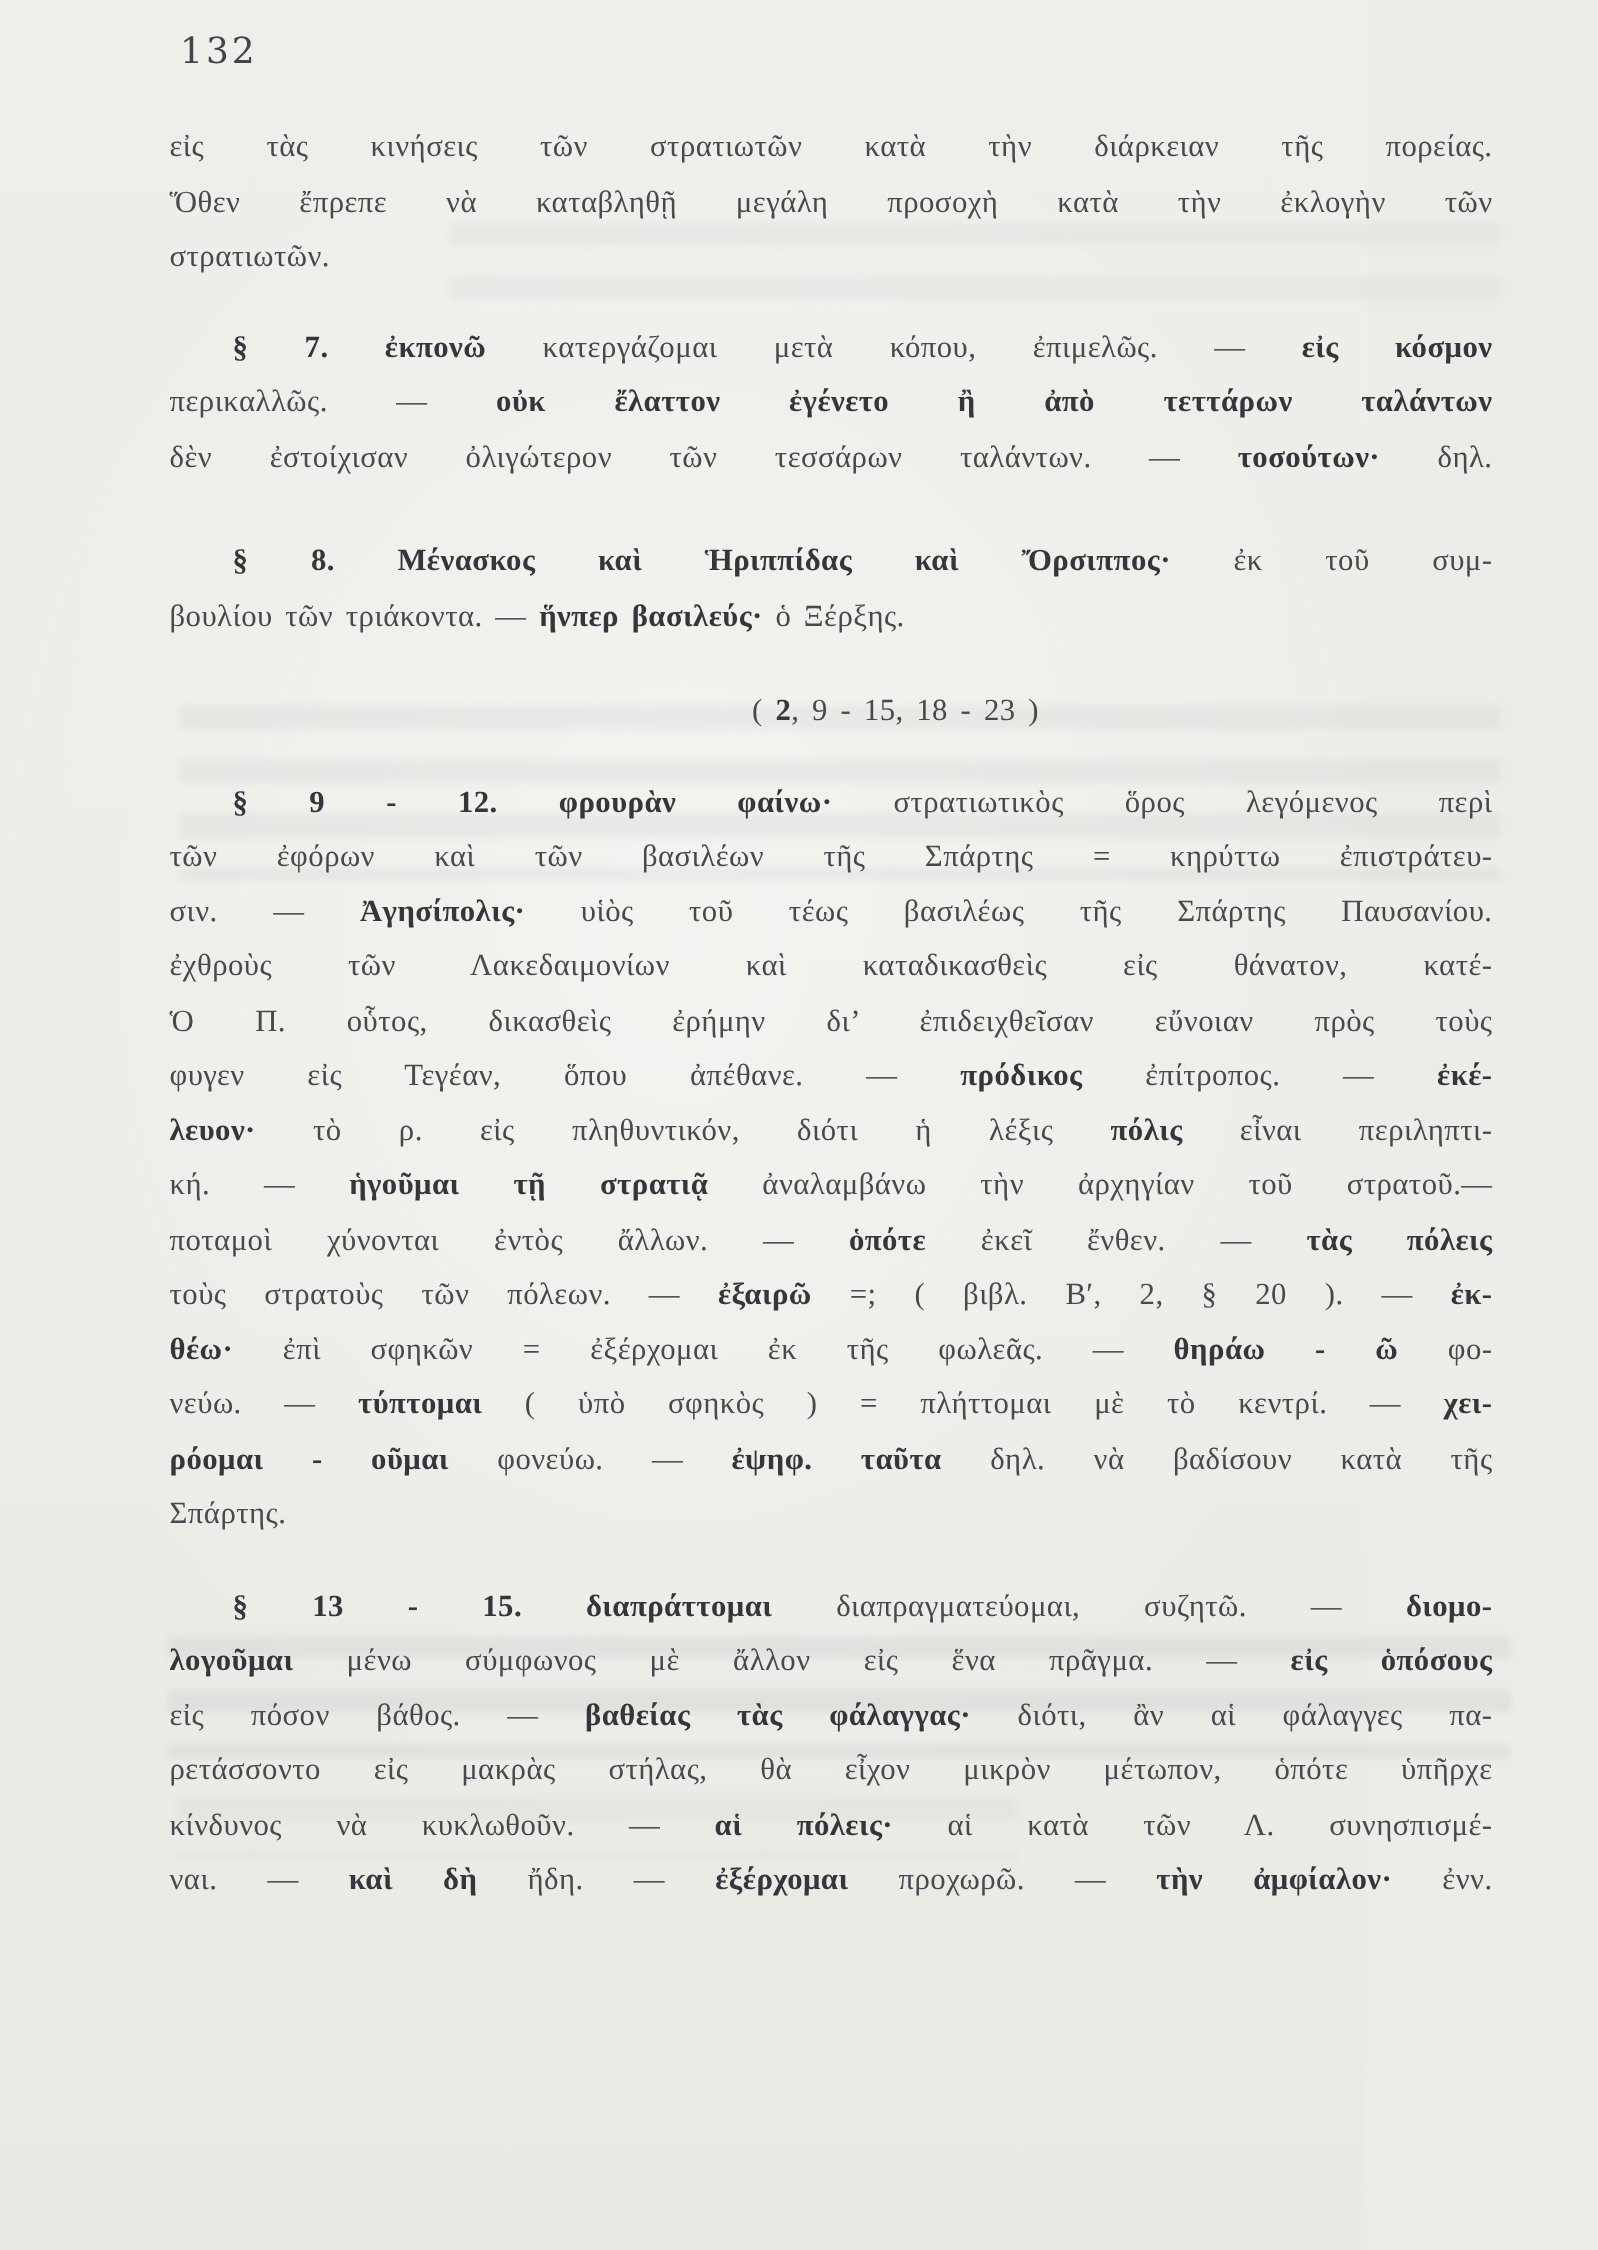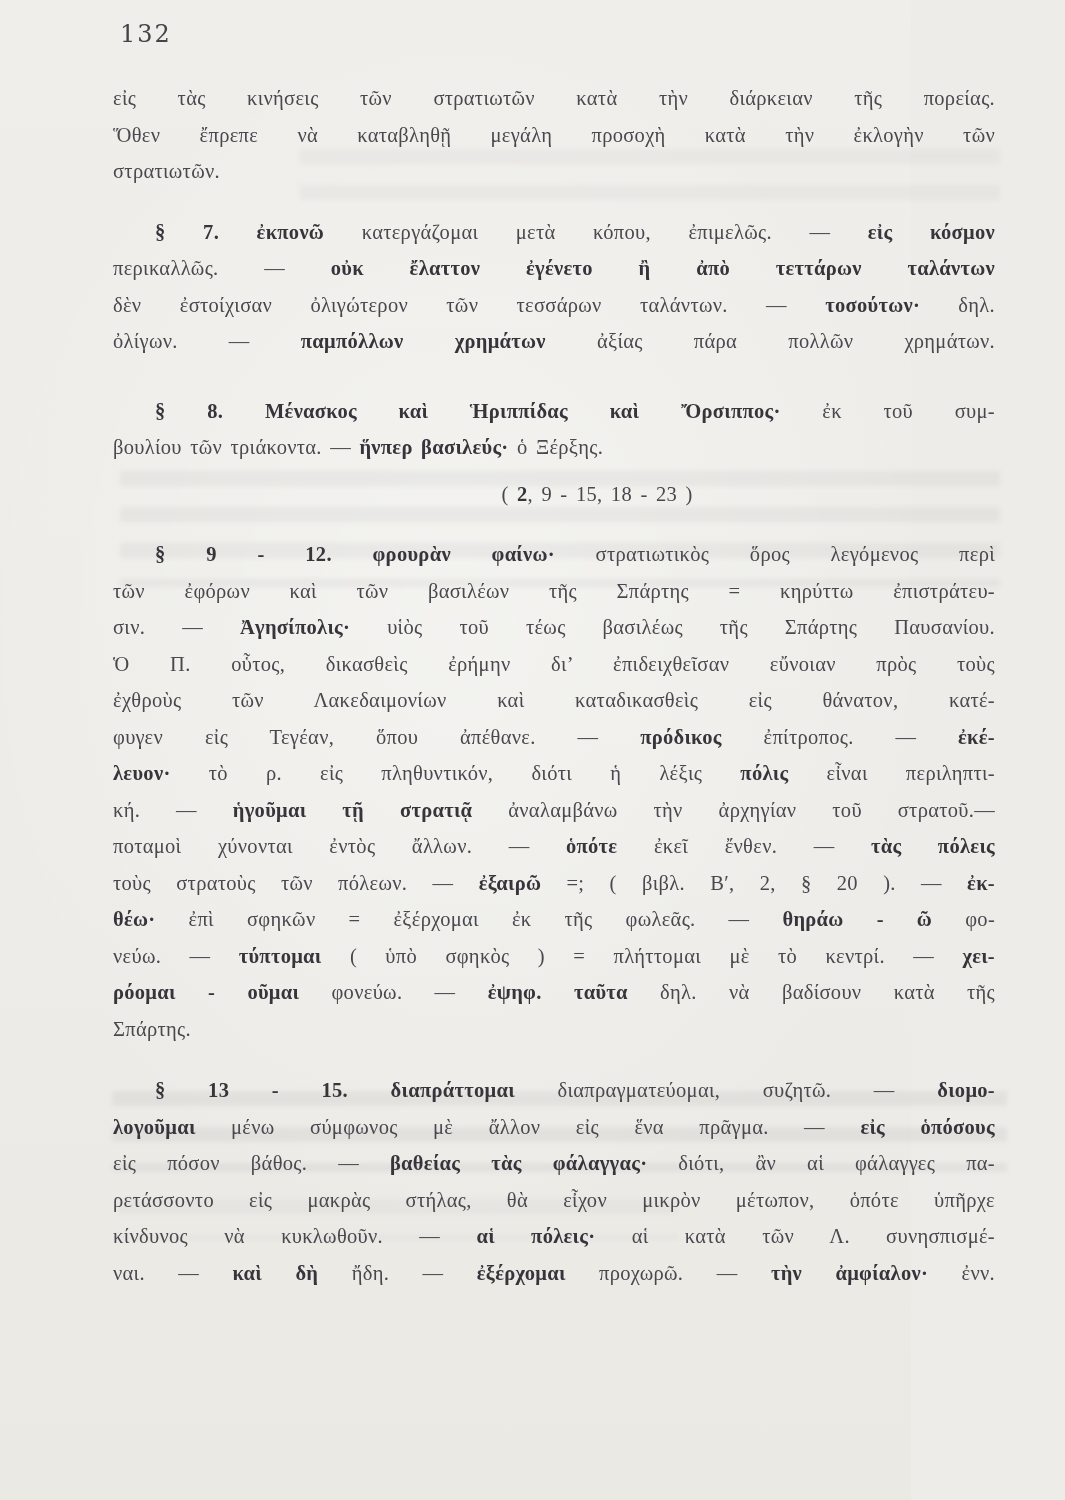--- a/index.html
+++ b/index.html
@@ -41,21 +41,21 @@
   }
   .text-block{
     position:absolute;left:113px;top:80px;width:882px;
     font-size:20.5px;line-height:36.5px;
     color:var(--ink);
     letter-spacing:.3px;word-spacing:3px;
   }
   .para{margin:0;}
   .para + .para{margin-top:24px;}
   .para.sec8{margin-top:33px;}
-  .para.center{margin-top:10px;padding-left:86px;}
+  .para.center{margin-top:27px;padding-left:86px;}
   .para.sec912{}
   .para.sec1315{margin-top:25px;}
   .line{text-align:justify;text-align-last:justify;font-family:Liberation Serif, serif;}
   .line.last{text-align-last:left;}
   .para.cont .line.last{text-align-last:justify;}
   .para.indent .line:first-child{text-indent:var(--indent);}
   .para.center .line{text-align:center;text-align-last:center;}
   .b{font-weight:bold;color:var(--ink-bold);}
   .r{color:var(--ink);}
 </style>
@@ -74,35 +74,34 @@
   <div class="text-block">
     <div class="para">
         <div class="line"><span class="r">εἰς τὰς κινήσεις τῶν στρατιωτῶν κατὰ τὴν διάρκειαν τῆς πορείας.</span></div>
         <div class="line"><span class="r">Ὅθεν ἔπρεπε νὰ καταβληθῇ μεγάλη προσοχὴ κατὰ τὴν ἐκλογὴν τῶν</span></div>
         <div class="line last"><span class="r">στρατιωτῶν.</span></div>
       </div>
     <div class="para indent cont">
         <div class="line"><span class="b">§ 7. ἐκπονῶ</span><span class="r"> κατεργάζομαι μετὰ κόπου, ἐπιμελῶς. — </span><span class="b">εἰς κόσμον</span></div>
         <div class="line"><span class="r">περικαλλῶς. — </span><span class="b">οὐκ ἔλαττον ἐγένετο ἢ ἀπὸ τεττάρων ταλάντων</span></div>
         <div class="line"><span class="r">δὲν ἐστοίχισαν ὀλιγώτερον τῶν τεσσάρων ταλάντων. — </span><span class="b">τοσούτων·</span><span class="r"> δηλ.</span></div>
-        <div class="line last"><span class="r">ὀλίγων. — </span><span class="b">παμπόλλων χρημάτων</span><span class="r"> ἀξίας πάρα πολλῶν χρημάτων.</span></div>
       </div>
     <div class="para indent sec8">
         <div class="line"><span class="b">§ 8. Μένασκος καὶ Ἡριππίδας καὶ Ὄρσιππος·</span><span class="r"> ἐκ τοῦ συμ-</span></div>
         <div class="line last"><span class="r">βουλίου τῶν τριάκοντα. — </span><span class="b">ἥνπερ βασιλεύς·</span><span class="r"> ὁ Ξέρξης.</span></div>
       </div>
     <div class="para center">
         <div class="line last"><span class="r">( </span><span class="b">2</span><span class="r">, 9 - 15, 18 - 23 )</span></div>
       </div>
     <div class="para indent sec912">
         <div class="line"><span class="b">§ 9 - 12. φρουρὰν φαίνω·</span><span class="r"> στρατιωτικὸς ὅρος λεγόμενος περὶ</span></div>
         <div class="line"><span class="r">τῶν ἐφόρων καὶ τῶν βασιλέων τῆς Σπάρτης = κηρύττω ἐπιστράτευ-</span></div>
         <div class="line"><span class="r">σιν. — </span><span class="b">Ἀγησίπολις·</span><span class="r"> υἱὸς τοῦ τέως βασιλέως τῆς Σπάρτης Παυσανίου.</span></div>
+        <div class="line"><span class="r">ἐχθροὺς τῶν Λακεδαιμονίων καὶ καταδικασθεὶς εἰς θάνατον, κατέ-</span></div>
         <div class="line"><span class="r">Ὁ Π. οὗτος, δικασθεὶς ἐρήμην δι’ ἐπιδειχθεῖσαν εὔνοιαν πρὸς τοὺς</span></div>
-        <div class="line"><span class="r">ἐχθροὺς τῶν Λακεδαιμονίων καὶ καταδικασθεὶς εἰς θάνατον, κατέ-</span></div>
         <div class="line"><span class="r">φυγεν εἰς Τεγέαν, ὅπου ἀπέθανε. — </span><span class="b">πρόδικος</span><span class="r"> ἐπίτροπος. — </span><span class="b">ἐκέ-</span></div>
         <div class="line"><span class="b">λευον·</span><span class="r"> τὸ ρ. εἰς πληθυντικόν, διότι ἡ λέξις </span><span class="b">πόλις</span><span class="r"> εἶναι περιληπτι-</span></div>
         <div class="line"><span class="r">κή. — </span><span class="b">ἡγοῦμαι τῇ στρατιᾷ</span><span class="r"> ἀναλαμβάνω τὴν ἀρχηγίαν τοῦ στρατοῦ.—</span></div>
         <div class="line"><span class="r">ποταμοὶ χύνονται ἐντὸς ἄλλων. — </span><span class="b">ὁπότε</span><span class="r"> ἐκεῖ ἔνθεν. — </span><span class="b">τὰς πόλεις</span></div>
         <div class="line"><span class="r">τοὺς στρατοὺς τῶν πόλεων. — </span><span class="b">ἐξαιρῶ</span><span class="r"> =; ( βιβλ. Β′, 2, § 20 ). — </span><span class="b">ἐκ-</span></div>
         <div class="line"><span class="b">θέω·</span><span class="r"> ἐπὶ σφηκῶν = ἐξέρχομαι ἐκ τῆς φωλεᾶς. — </span><span class="b">θηράω - ῶ</span><span class="r"> φο-</span></div>
         <div class="line"><span class="r">νεύω. — </span><span class="b">τύπτομαι</span><span class="r"> ( ὑπὸ σφηκὸς ) = πλήττομαι μὲ τὸ κεντρί. — </span><span class="b">χει-</span></div>
         <div class="line"><span class="b">ρόομαι - οῦμαι</span><span class="r"> φονεύω. — </span><span class="b">ἐψηφ. ταῦτα</span><span class="r"> δηλ. νὰ βαδίσουν κατὰ τῆς</span></div>
         <div class="line last"><span class="r">Σπάρτης.</span></div>
       </div>

